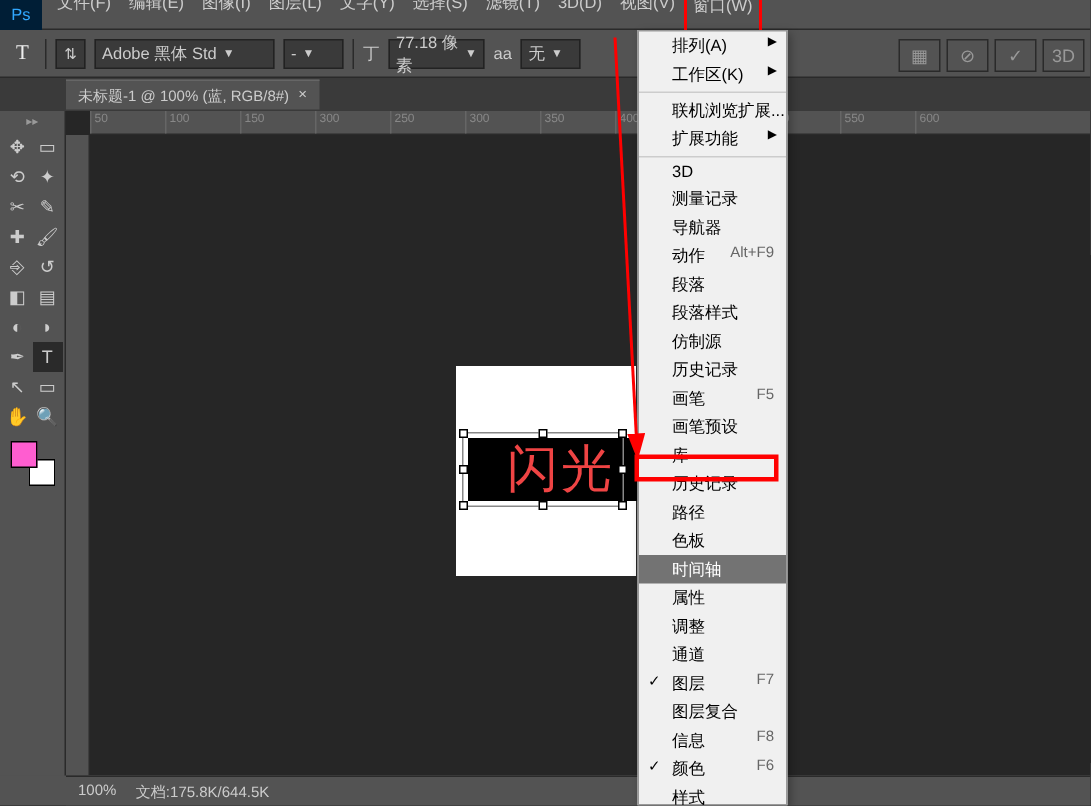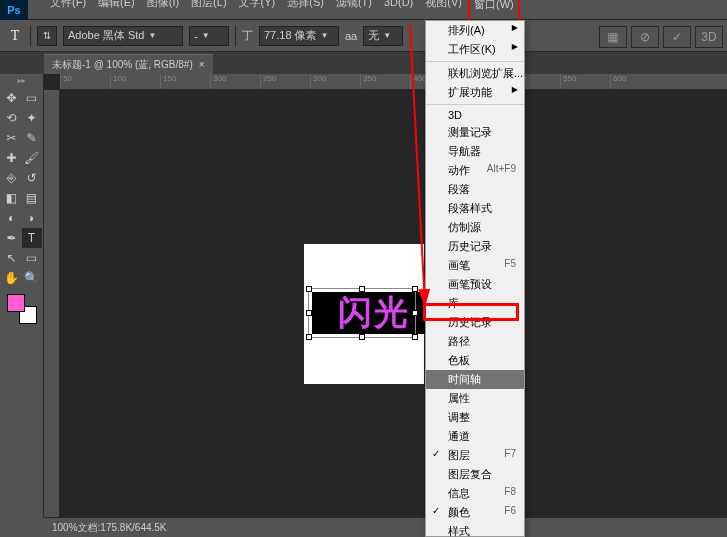--- a/index.html
+++ b/index.html
@@ -1,47 +1,47 @@
 <!DOCTYPE html>
 <html><head>
 <meta charset="utf-8">
 <style>
 *{margin:0;padding:0;box-sizing:border-box;font-family:"Microsoft YaHei",sans-serif}
 body{background:#535353;width:727px;height:537px;overflow:hidden;position:relative;color:#ccc;font-size:11px}
 .menubar{height:20px;background:#535353;display:flex;align-items:center;border-bottom:1px solid #2a2a2a}
-.ps-logo{width:28px;height:20px;background:#001e36;color:#31a8ff;font-weight:bold;font-size:11px;display:flex;align-items:center;justify-content:center;margin-right:16px}
+.ps-logo{width:28px;height:20px;background:#001e36;color:#31a8ff;font-weight:normal;font-size:11px;display:flex;align-items:center;justify-content:center;margin-right:4px}
 .menubar .mi{padding:0 6px;height:36px;line-height:20px;cursor:default}
 .menubar .mi.hl{border:2px solid #f00;padding:0 4px}
 .optbar{height:32px;background:#535353;display:flex;align-items:center;padding:0 6px;border-bottom:1px solid #2a2a2a;gap:6px}
 .optbar .ticon{width:18px;height:18px;display:flex;align-items:center;justify-content:center;color:#eee;font-family:serif;font-size:14px}
 .optbar .sep{width:1px;height:20px;background:#2a2a2a}
 .optbar .sel{background:#3a3a3a;border:1px solid #222;height:20px;padding:0 4px;display:flex;align-items:center;gap:4px;font-size:11px}
 .optbar .sel .ar{font-size:8px}
 .optbar .btn{width:20px;height:20px;background:#3a3a3a;border:1px solid #222;display:flex;align-items:center;justify-content:center;font-size:10px}
-.tabbar{height:22px;background:#3a3a3a;display:flex;align-items:flex-end;padding-left:44px}
+.tabbar{height:22px;background:#3a3a3a;display:flex;align-items:center;padding-left:44px}
 .tabbar .tab{background:#535353;height:20px;padding:0 8px;display:flex;align-items:center;gap:6px;font-size:10px;border-top:1px solid #666}
 .tabbar .close{font-size:10px}
 .workspace{display:flex;height:calc(100% - 94px)}
 .tools{width:44px;background:#535353;border-right:1px solid #2a2a2a;display:flex;flex-direction:column;align-items:center;padding-top:2px;gap:0}
 .tools .dbl{width:22px;height:12px;display:flex;justify-content:center;font-size:8px;color:#999}
 .toolgrid{display:grid;grid-template-columns:20px 20px;gap:0}
 .tool{width:20px;height:20px;display:flex;align-items:center;justify-content:center;color:#ccc;font-size:12px}
 .tool.active{background:#2a2a2a}
 .swatch{margin-top:6px;position:relative;width:30px;height:30px}
 .sw1{position:absolute;width:18px;height:18px;background:#ff5dd0;border:1px solid #000;top:0;left:0}
 .sw2{position:absolute;width:18px;height:18px;background:#fff;border:1px solid #000;bottom:0;right:0}
 .canvas-area{flex:1;background:#262626;position:relative;overflow:hidden}
 .ruler-h{position:absolute;top:0;left:16px;right:0;height:16px;background:#535353;border-bottom:1px solid #2a2a2a;font-size:8px;color:#888;display:flex}
 .ruler-h span{width:50px;border-left:1px solid #666;padding-left:2px}
 .ruler-v{position:absolute;top:16px;left:0;width:16px;bottom:0;background:#535353;border-right:1px solid #2a2a2a}
 .canvas{position:absolute;left:260px;top:170px;width:120px;height:140px;background:#fff}
-.textlayer{position:absolute;left:8px;top:48px;width:124px;height:42px;background:#000;color:#d946ef;font-size:34px;font-weight:bold;font-family:"Heiti SC","SimHei",sans-serif;display:flex;align-items:center;justify-content:center;letter-spacing:2px}
+.textlayer{position:absolute;left:8px;top:48px;width:124px;height:42px;background:#000;color:#ef4444;font-size:34px;font-weight:normal;font-family:"Heiti SC","SimHei",sans-serif;display:flex;align-items:center;justify-content:center;letter-spacing:2px}
 .transform{position:absolute;border:1px solid #888;pointer-events:none}
 .handle{position:absolute;width:6px;height:6px;background:#fff;border:1px solid #000}
-.status{position:absolute;bottom:0;left:44px;right:0;height:20px;background:#535353;border-top:1px solid #2a2a2a;display:flex;align-items:center;font-size:10px;padding:0 8px;gap:0}
+.status{position:absolute;bottom:0;left:44px;right:0;height:20px;background:#535353;border-top:1px solid #2a2a2a;display:flex;align-items:center;font-size:10px;padding:0 8px;gap:13px}
 .right-icons{position:absolute;top:26px;right:4px;display:flex;gap:4px}
 .right-icons .ri{width:28px;height:22px;background:#535353;border:1px solid #2a2a2a;display:flex;align-items:center;justify-content:center;font-size:12px;color:#999}
 .dropdown{position:absolute;top:20px;left:425px;width:100px;background:#f0f0f0;color:#000;border:1px solid #999;font-size:11px;z-index:10;box-shadow:2px 2px 6px rgba(0,0,0,.3);max-height:517px;overflow:visible}
 .dropdown .dmi{padding:2px 10px 2px 22px;position:relative;white-space:nowrap}
 .dropdown .dmi.sub::after{content:"▶";position:absolute;right:6px;font-size:8px}
 .dropdown .dmi.chk::before{content:"✓";position:absolute;left:6px;font-size:10px}
 .dropdown .dmi.sel{background:#737373;color:#fff}
 .dropdown .dsep{height:1px;background:#ccc;margin:2px 0}
 .dropdown .sc{position:absolute;right:8px;color:#666;font-size:10px}
 .annot-box{position:absolute;border:3px solid #f00;pointer-events:none;z-index:20}
@@ -71,21 +71,21 @@
   <div class="sel" style="width:120px">
       <span>Adobe 黑体 Std</span>
       <span class="ar">▼</span>
     </div>
   <div class="sel" style="width:40px">
       <span>-</span>
       <span class="ar">▼</span>
     </div>
   <div class="sep"></div>
   <span>丁</span>
-  <div class="sel" style="width:80px">
+  <div class="sel" style="width:64px">
       <span>77.18 像素</span>
       <span class="ar">▼</span>
     </div>
   <span>aa</span>
   <div class="sel" style="width:40px">
       <span>无</span>
       <span class="ar">▼</span>
     </div>
 </div>
 

